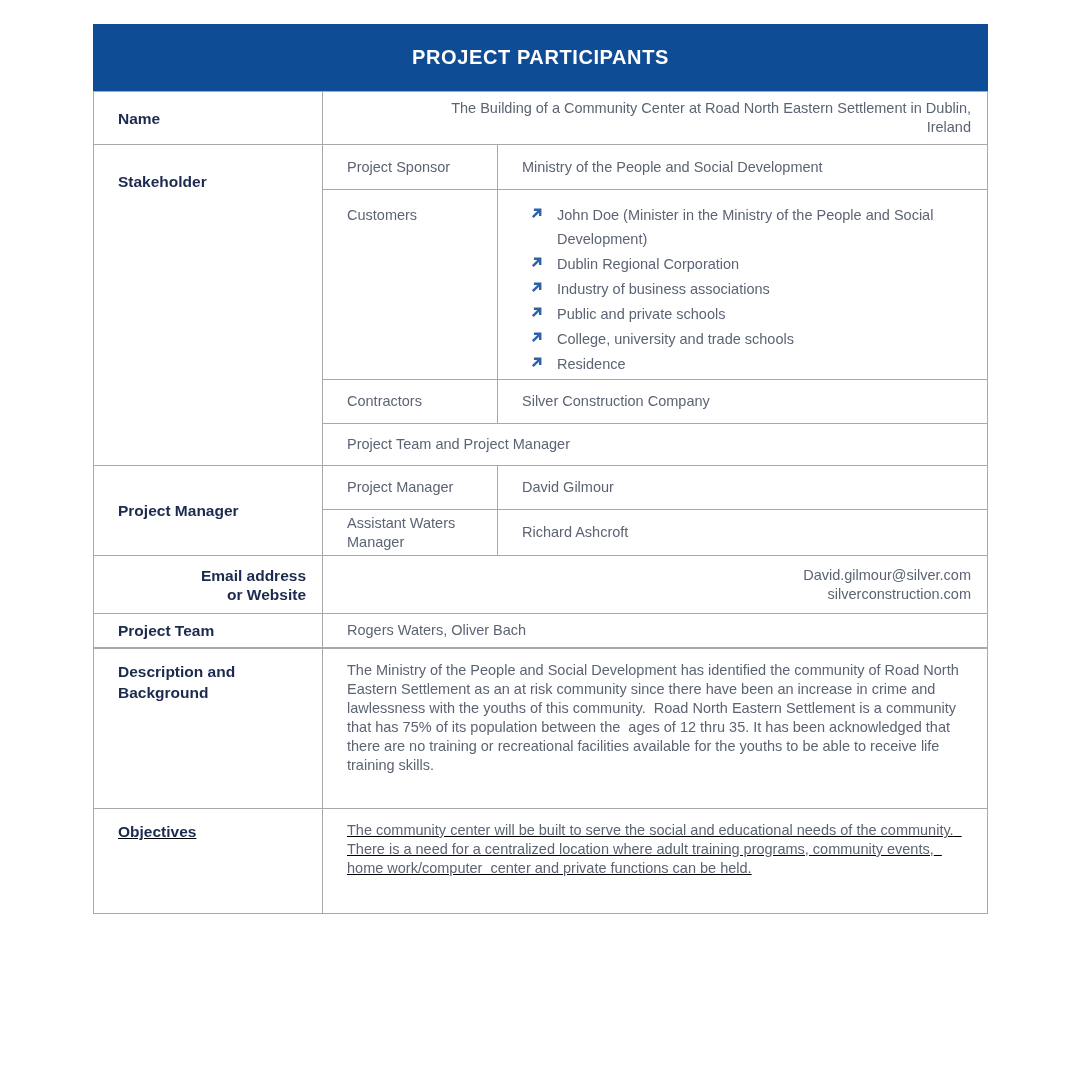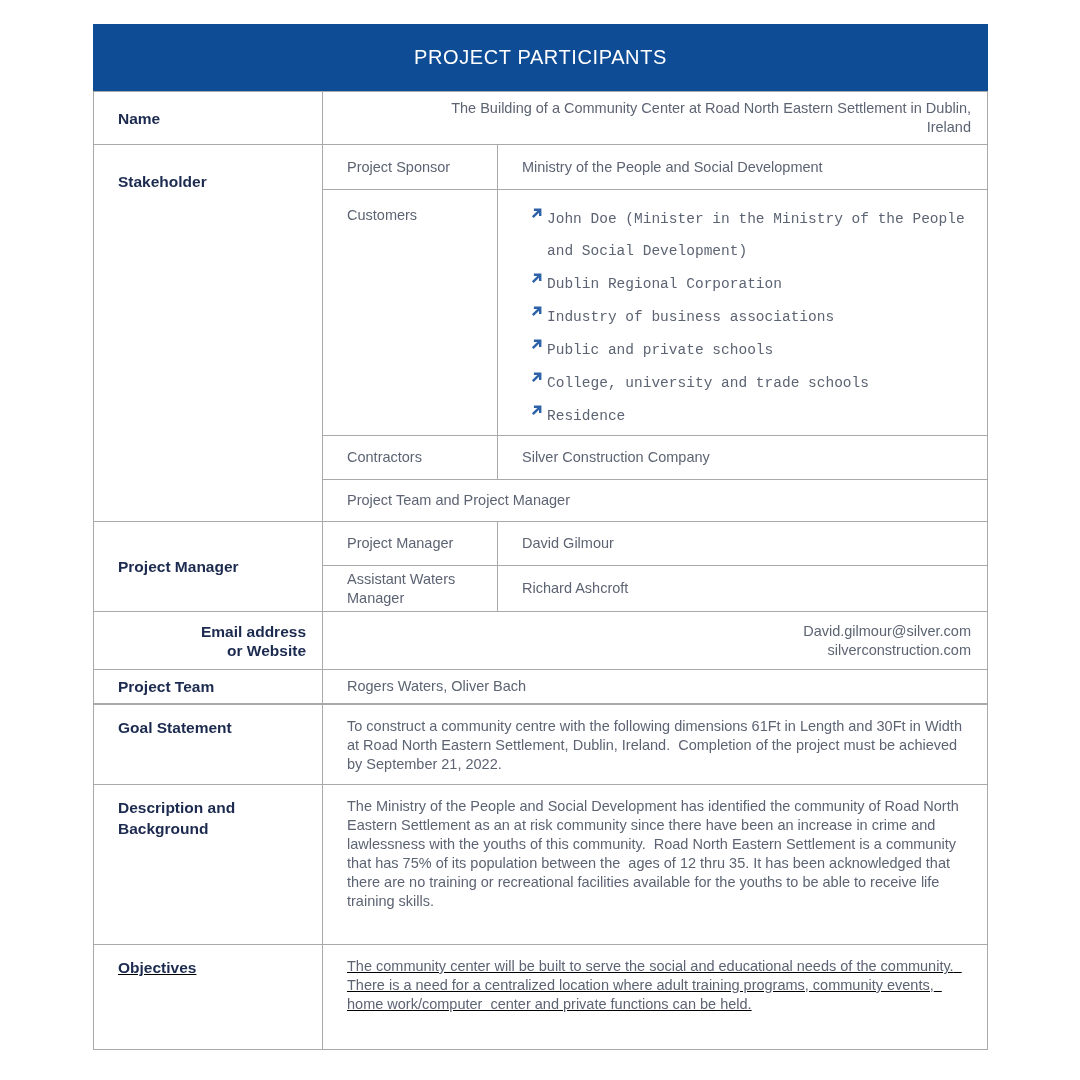--- a/index.html
+++ b/index.html
@@ -12,21 +12,21 @@
   }
   html,body{margin:0;padding:0;background:#ffffff;}
   .page{
     position:relative;width:1080px;height:1080px;background:#ffffff;
     font-family:"Liberation Sans", sans-serif;overflow:hidden;
   }
   .doc{position:absolute;left:93px;top:24px;width:895px;}
   .banner{
     height:67px;background:var(--banner-bg);color:var(--banner-text);
     display:flex;align-items:center;justify-content:center;
-    font-weight:normal;font-size:20px;letter-spacing:0.6px;
+    font-weight:bold;font-size:20px;letter-spacing:0.6px;
   }
   .banner.second{margin-top:2px;height:65px;}
   table{width:100%;border-collapse:collapse;table-layout:fixed;}
   col.c1{width:229px;}
   col.c2{width:175px;}
   td{
     border:1px solid var(--border);
     color:var(--body-text);font-size:14.5px;line-height:19px;
     padding:2px 16px 2px 24px;vertical-align:middle;
     overflow:hidden;
@@ -46,21 +46,21 @@
   tr.r-note{height:42px;}
   tr.r-pm{height:44px;}
   tr.r-apm{height:46px;}
   tr.r-email{height:58px;text-align:right;}
   tr.r-team{height:34px;}
   tr.r-goal{height:80px;}
   tr.r-desc{height:160px;}
   tr.r-obj{height:105px;text-decoration:underline;}
   
   .cust-list{padding-left:8px;}
-  .li{display:flex;gap:4px;line-height:32px;margin:1px 0;font-family:Liberation Mono, monospace;}
+  .li{display:flex;gap:14px;line-height:24px;margin:1px 0;}
   .bullet{flex:0 0 13px;color:var(--bullet-arrow);margin-top:4px;}
   .bullet svg{display:block;width:13px;height:13px;}
   .two-line div{line-height:19px;}
 </style>
 </head>
 <body>
 
 <div class="page">
   <div class="doc">
 
@@ -189,24 +189,20 @@
       </table>
 
 
     <table>
       <colgroup>
           <col class="c1">
           <col>
         </colgroup>
 
       <tbody>
-          <tr class="r-goal">
-        <td class="lbl v-top pt12">Goal Statement</td>
-        <td class="par v-top pt12">To construct a community centre with the following dimensions 61Ft in Length and 30Ft in Width at Road North Eastern Settlement, Dublin, Ireland.  Completion of the project must be achieved by September 21, 2022.</td>
-      </tr>
 
       <tr class="r-desc">
         <td class="lbl v-top pt12">Description and Background</td>
         <td class="par v-top pt12">The Ministry of the People and Social Development has identified the community of Road North Eastern Settlement as an at risk community since there have been an increase in crime and lawlessness with the youths of this community.  Road North Eastern Settlement is a community that has 75% of its population between the  ages of 12 thru 35. It has been acknowledged that there are no training or recreational facilities available for the youths to be able to receive life training skills.</td>
       </tr>
 
       <tr class="r-obj">
         <td class="lbl v-top pt12">Objectives</td>
         <td class="par v-top pt12">The community center will be built to serve the social and educational needs of the community.  There is a need for a centralized location where adult training programs, community events,  home work/computer  center and private functions can be held.</td>
       </tr>

